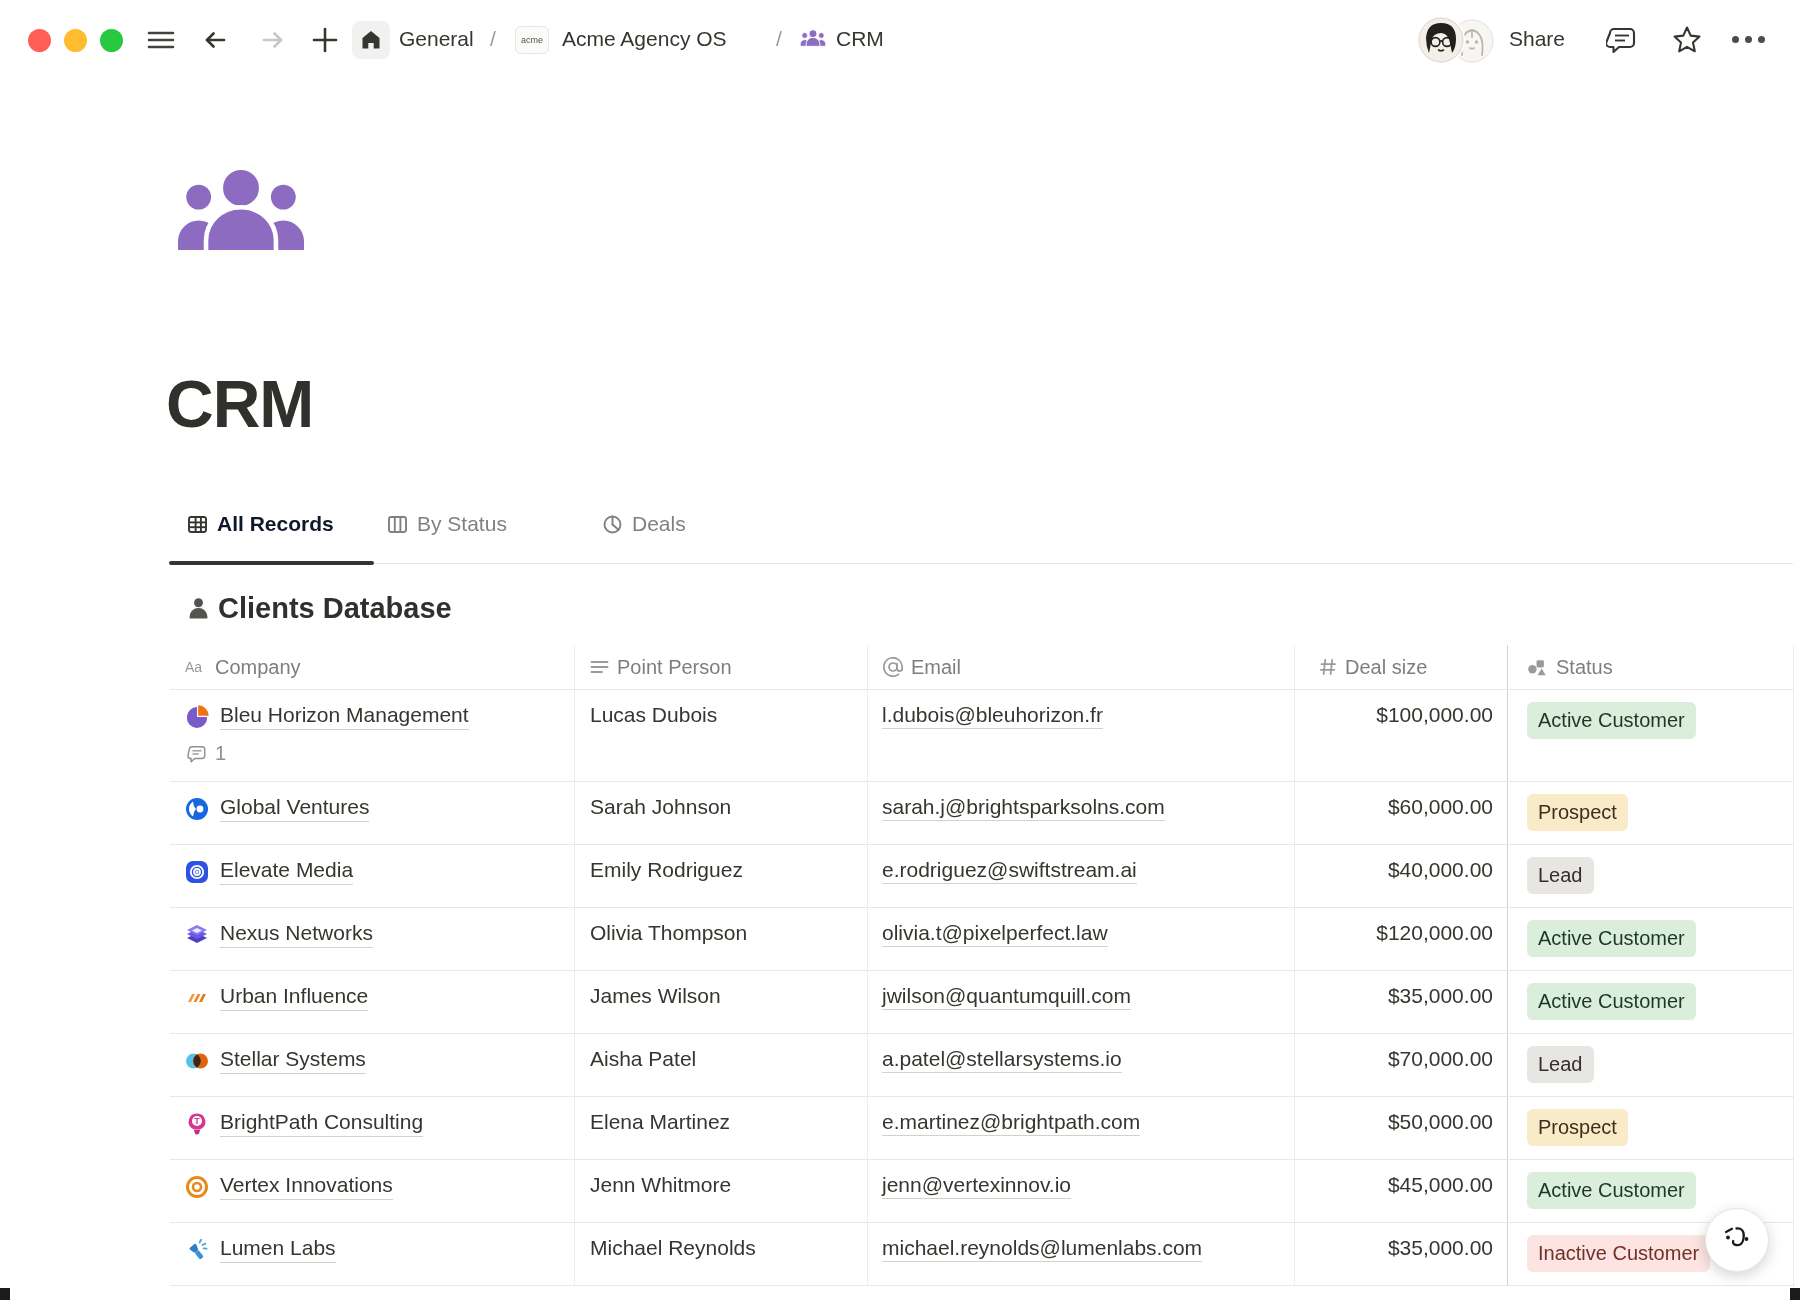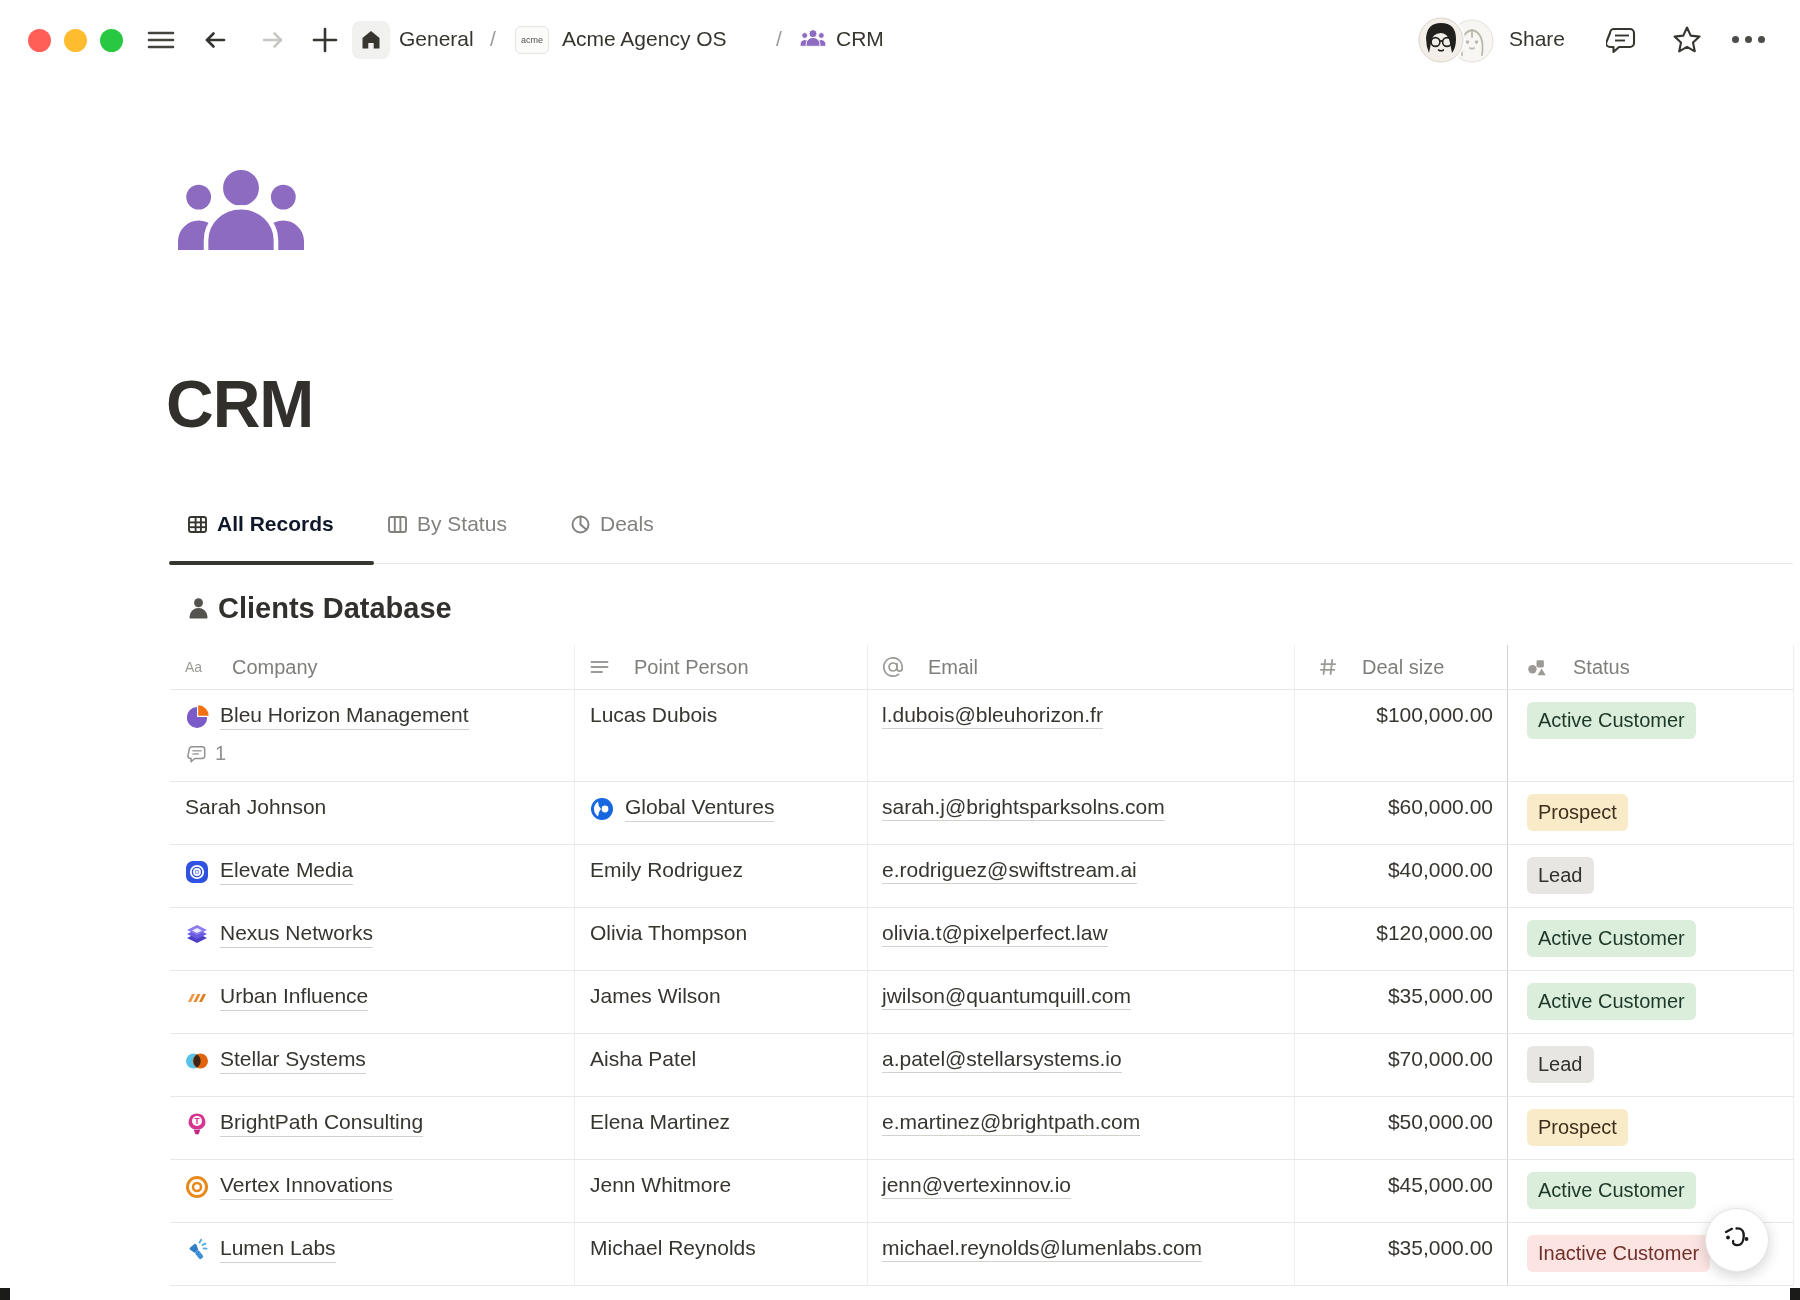--- a/index.html
+++ b/index.html
@@ -35,21 +35,21 @@
   .tab-active { color:#0f172a; font-weight:700; }
   .tab-idle { color:#82817E; }
   .tab-underline { position:absolute; left:169px; top:561px; width:205px; height:4px; background:#37352F; border-radius:2px; }
   
   .db-head { position:absolute; left:186px; top:592px; display:flex; align-items:center; gap:7px; }
   .db-title { font-size:29px; font-weight:700; color:#32302C; }
   
   .table { position:absolute; left:170px; top:645px; width:1624px; }
   .thead, .trow { display:grid; grid-template-columns:405px 293px 427px 213px 286px; }
   .thead { height:45px; border-bottom:1px solid #E9E8E6; color:#7F7E7A; font-size:20px; }
-  .hcell { display:flex; align-items:center; gap:25px; padding-left:15px; }
+  .hcell { display:flex; align-items:center; gap:8px; padding-left:15px; }
   .hcell.c4 { padding-left:24px; }
   .hcell.c5 { padding-left:18px; }
   .c1,.c2,.c3 { border-right:1px solid #EFEEEB; }
   .c4 { border-right:1px solid #D5D3CF; }
   .c5 { border-right:1px solid #EDECE9; }
   .trow { height:63px; border-bottom:1px solid #E9E8E6; font-size:21px; }
   .trow.tall { height:92px; }
   .cell { padding-top:13px; overflow:hidden; }
   .cell.c1 { padding-left:15px; padding-right:8px; }
   .cell.c2 { padding-left:15px; }
@@ -218,21 +218,21 @@
           <g stroke="#82817E" stroke-width="1.9" fill="none">
         <rect x="2" y="3" width="17" height="15" rx="2.2"></rect>
         <line x1="7.8" y1="3" x2="7.8" y2="18"></line>
             <line x1="13.4" y1="3" x2="13.4" y2="18"></line>
       </g>
         </svg>
     </span>
     <span>By Status</span>
   </div>
 
-  <div class="tab tab-idle" style="left:570px">
+  <div class="tab tab-idle" style="left:602px">
     <span class="ticon">
       <svg width="21" height="21" viewBox="0 0 21 21">
           <g stroke="#82817E" stroke-width="1.9" fill="none" stroke-linecap="round">
         <circle cx="10.5" cy="10.5" r="8"></circle>
         <path d="M10.5 10.5 L10.5 2.5"></path>
             <path d="M10.5 10.5 L16.5 15.8"></path>
       </g>
         </svg>
     </span>
     <span>Deals</span>
@@ -320,33 +320,33 @@
               </span>
               <span>1</span>
             </div>
           </div>
           <div class="cell c2">Lucas Dubois</div>
           <div class="cell c3"><span class="ulink">l.dubois@bleuhorizon.fr</span></div>
           <div class="cell c4">$100,000.00</div>
           <div class="cell c5"><span class="badge" style="background: rgb(219, 237, 219); color: rgb(28, 56, 41);">Active Customer</span></div>
         </div>
         <div class="trow">
-          <div class="cell c2">Sarah Johnson</div>
           <div class="cell c1">
             <div class="company-line">
               <span class="logo">
                 <svg width="24" height="24" viewBox="0 0 24 24">
                   <circle cx="12" cy="12" r="11" fill="#1667E0"></circle>
                   <path d="M8 4.5 a9 9 0 0 0 0 15 a11 11 0 0 1 3 -7.5 a11 11 0 0 1 -3 -7.5 z" fill="#ffffff"></path>
                   <circle cx="15" cy="12" r="3.4" fill="#ffffff"></circle>
                 </svg>
               </span>
               <span class="ulink">Global Ventures</span>
             </div>
           </div>
+          <div class="cell c2">Sarah Johnson</div>
           <div class="cell c3"><span class="ulink">sarah.j@brightsparksolns.com</span></div>
           <div class="cell c4">$60,000.00</div>
           <div class="cell c5"><span class="badge" style="background: rgb(250, 235, 200); color: rgb(63, 46, 30);">Prospect</span></div>
         </div>
         <div class="trow">
           <div class="cell c1">
             <div class="company-line">
               <span class="logo">
                 <svg width="24" height="24" viewBox="0 0 24 24">
                   <rect x="1" y="1" width="22" height="22" rx="7" fill="#2F52E0"></rect>

